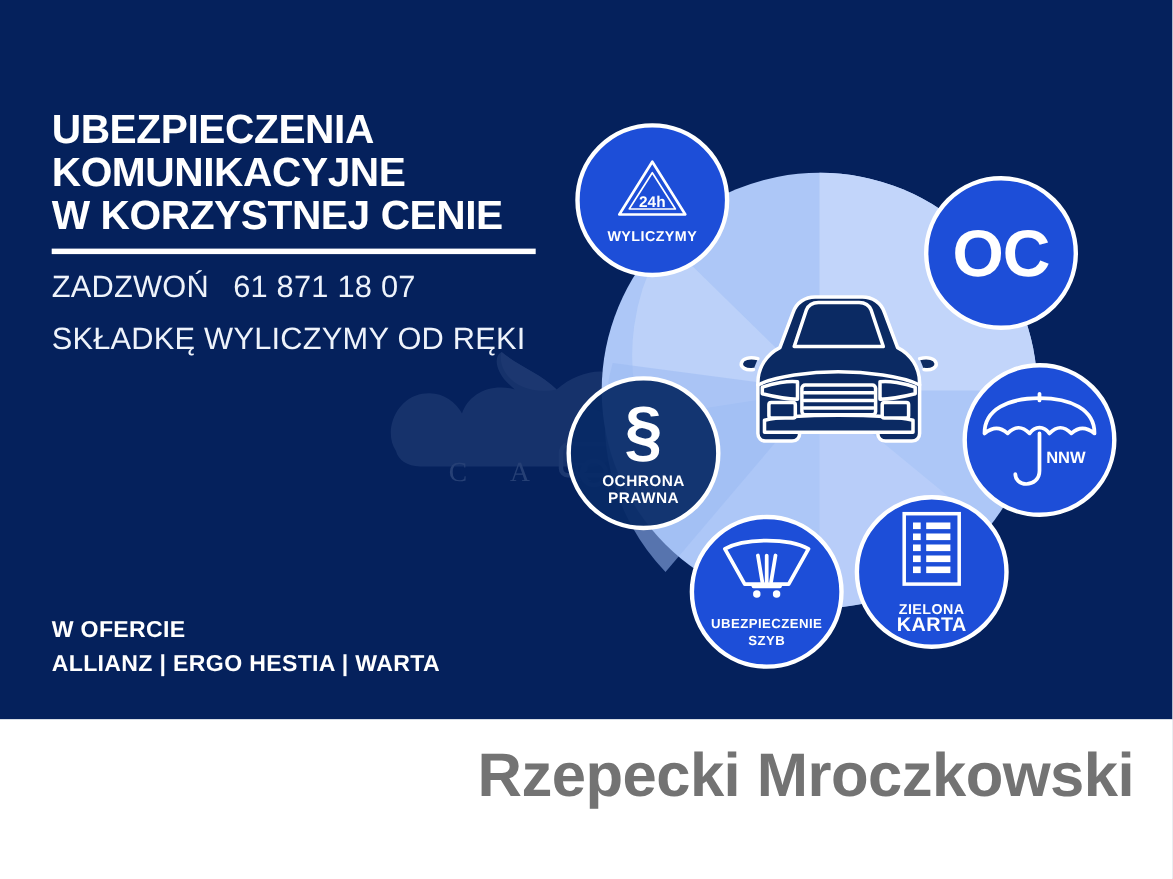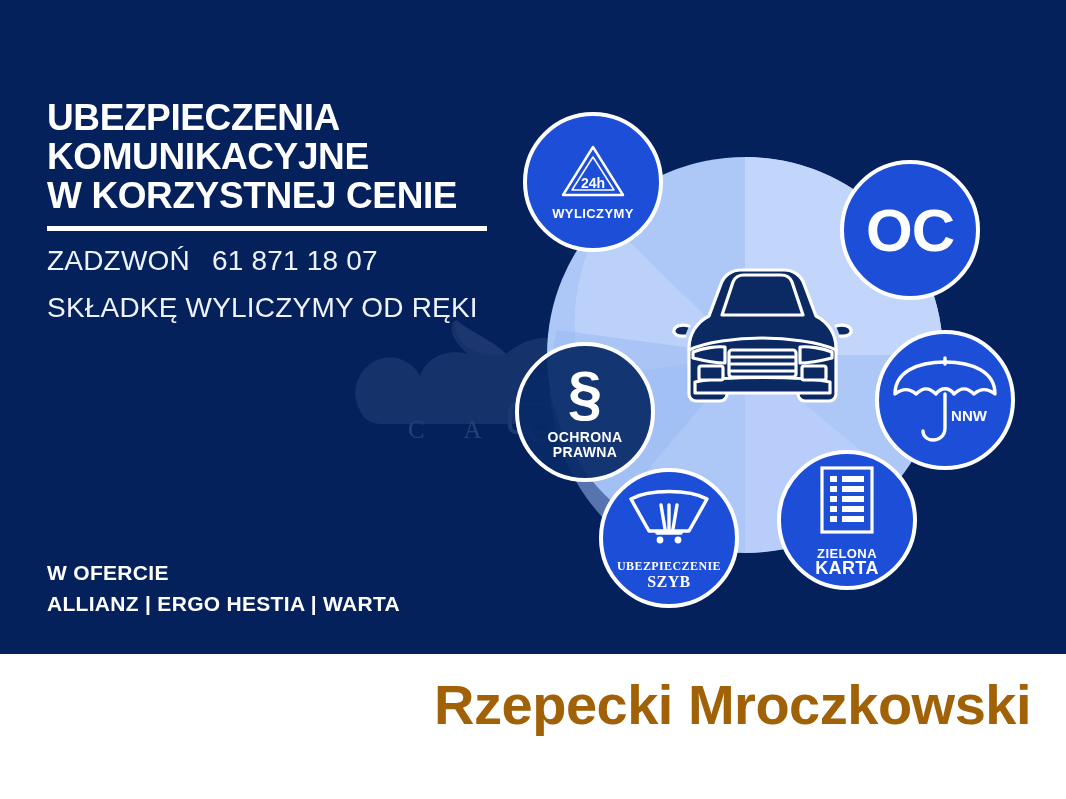--- a/index.html
+++ b/index.html
@@ -121,21 +121,21 @@
   
   .brandbar{
     position:absolute;
     left:0; top:654px;
     width:1066px; height:145px;
     background:#ffffff;
   }
   .brandname{
     position:absolute;
     right:35px; top:672px;
-    color:#a16207;
+    color:#737373;
     font-weight:bold;
     font-size:56px;
     letter-spacing:-0.5px;
     white-space:nowrap;
   }
 </style>
 </head>
 <body>
 
 <div id="poster">
@@ -267,34 +267,34 @@
               <rect x="23" y="41" width="22" height="6"></rect>
               <rect x="11" y="51" width="7" height="6"></rect>
               <rect x="23" y="51" width="22" height="6"></rect>
             </g>
           </svg>
         </span>
         <div class="badge-label" style="font-size:13px; margin-top:7px;">ZIELONA</div>
         <div class="badge-label" style="font-size:18px;">KARTA</div>
       </div>
 
-      <div class="badge" style="left:94px; top:388px; width:140px; height:140px;font-family:Liberation Serif, serif;">
+      <div class="badge" style="left:122px; top:388px; width:140px; height:140px;">
         <span>
           <svg width="84" height="62" viewBox="0 0 84 62">
             <g fill="none" stroke="#ffffff" stroke-width="3.4" stroke-linejoin="round" stroke-linecap="round">
               <path d="M4 12 C22 2 62 2 80 12 L62 44 L22 44 Z"></path>
               <path d="M34 18 L38 42 M42 18 L42 42 M50 18 L46 42"></path>
               <path d="M30 46 L54 46"></path>
             </g>
             <circle cx="33" cy="53" r="3.4" fill="#ffffff"></circle>
             <circle cx="51" cy="53" r="3.4" fill="#ffffff"></circle>
           </svg>
         </span>
         <div class="badge-label" style="font-size:12px; margin-top:6px;">UBEZPIECZENIE</div>
-        <div class="badge-label" style="font-size:16px;">SZYB</div>
+        <div class="badge-label" style="font-size:12px;">SZYB</div>
       </div>
 
       <div class="badge" style="left:10px; top:262px; width:140px; height:140px; background:rgba(8,42,102,.93);">
         <span style="font-size:62px; font-weight:bold; line-height:56px;">§</span>
         <div class="badge-label" style="font-size:14px; margin-top:9px;">OCHRONA</div>
         <div class="badge-label" style="font-size:14px;">PRAWNA</div>
       </div>
 
     </div>
   </div>

